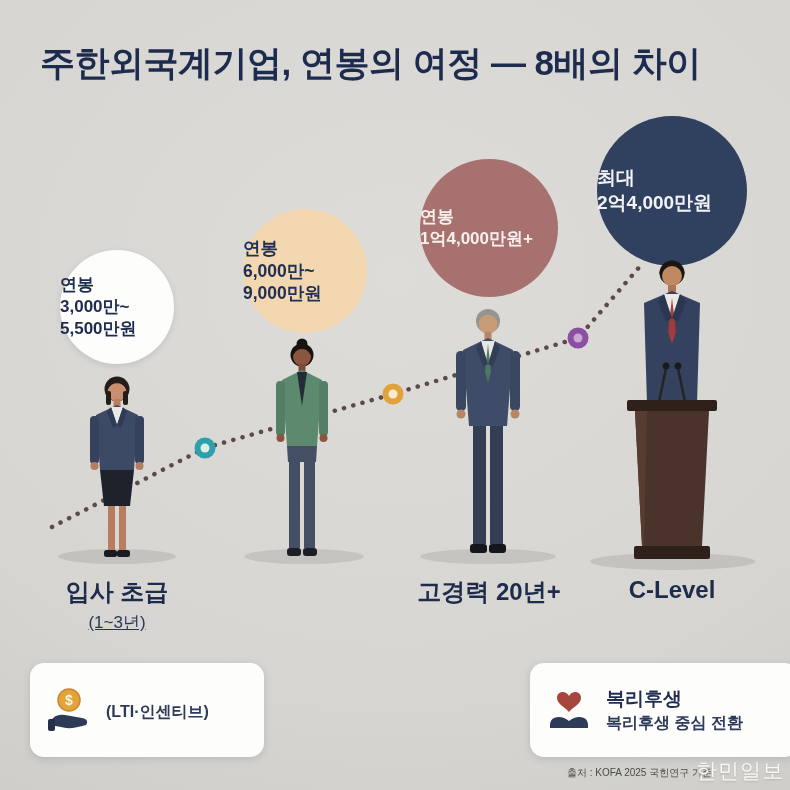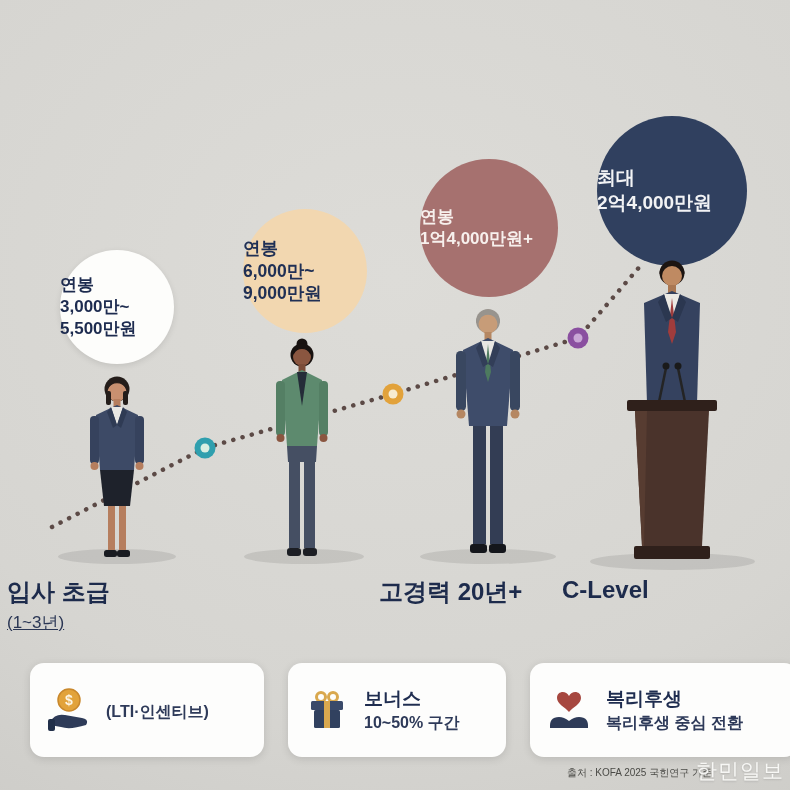--- a/index.html
+++ b/index.html
@@ -22,21 +22,21 @@
   .figure { position:absolute; z-index:2; }
   .bubble {
     position:absolute; border-radius:50%; z-index:2;
     display:flex; flex-direction:column; align-items:flex-start; justify-content:center;
     text-align:center; font-weight:700; line-height:1.3; white-space:nowrap;
   }
   .b1 { left:60px;  top:250px; width:114px; height:114px; background:#fdfdfb; color:#1d2b4f; font-size:17px;   box-shadow:0 2px 6px rgba(0,0,0,0.10); }
   .b2 { left:243px; top:209px; width:124px; height:124px; background:#f2d7b0; color:#203055; font-size:17.5px; }
   .b3 { left:420px; top:159px; width:138px; height:138px; background:#a6716f; color:#f7f0ed; font-size:17px;   }
   .b4 { left:597px; top:116px; width:150px; height:150px; background:#30405f; color:#f2f3f5; font-size:19px;   }
-  .stage-label { position:absolute; width:220px; text-align:left; z-index:2; color:#1d2b4c; }
+  .stage-label { position:absolute; width:220px; text-align:center; z-index:2; color:#1d2b4c; }
   .stage-label .main { font-size:24px; font-weight:800; }
   .stage-label .sub  { font-size:17px; font-weight:500; margin-top:3px; color:#2a3654;text-decoration:underline; }
   .l1{left:7px;   top:576px;} .l2{left:195px; top:576px;}
   .l3{left:379px; top:576px;} .l4{left:562px; top:576px;}
   .card {
     position:absolute; top:663px; height:94px; background:#fdfdfc; border-radius:14px;
     box-shadow:0 2px 8px rgba(0,0,0,0.12); display:flex; align-items:center; gap:13px;
     padding:0 15px; z-index:3;
   }
   .c1{left:30px;  width:234px;}
@@ -52,20 +52,21 @@
     position:absolute; right:6px; bottom:5px; font-size:21px; font-weight:400;
     color:rgba(252,252,250,0.92); letter-spacing:1px; z-index:4;
     text-shadow:0 1px 2px rgba(0,0,0,0.15);
   }
 </style>
 </head>
 <body>
 
 <div class="canvas">
 
+  <h1 class="title">주한외국계기업, 연봉의 여정 — 8배의 차이</h1>
 
   <div class="shadow" style="left:58px;  top:549px; width:118px;"></div>
   <div class="shadow" style="left:244px; top:549px; width:120px;"></div>
   <div class="shadow" style="left:420px; top:549px; width:136px;"></div>
   <div class="shadow" style="left:590px; top:553px; width:165px; height:17px;"></div>
 
   <svg class="trend" viewBox="0 0 790 790" aria-hidden="true">
     <polyline points="52,527 205,448 393,394 578,338 642,264" fill="none" stroke="#5c4a46" stroke-width="4.5" stroke-linecap="round" stroke-dasharray="0.1 9.5"></polyline>
     <g>
       <circle cx="205" cy="448" r="10.5" fill="#2f9fae"></circle>
@@ -207,35 +208,20 @@
         <text x="24" y="19" text-anchor="middle" font-size="14" font-weight="bold" fill="#fdf6e6" font-family="Liberation Sans, sans-serif">$</text>
         <path d="M5,36 q5,-9 15,-7 l17,3 q6,1 5,5 l-1,2 q-16,5 -25,2 l-11,-2 z" fill="#2e3b58"></path>
         <rect x="3" y="33" width="7" height="12" rx="2" fill="#22304a"></rect>
       </svg>
     </span>
     <span class="card-text">
       <span class="card-sub">(LTI·인센티브)</span>
     </span>
   </div>
 
-  <div class="card c2">
-    <span class="card-icon">
-      <svg viewBox="0 0 48 48" width="48" height="48" aria-hidden="true">
-        <circle cx="18" cy="11" r="4.5" fill="none" stroke="#d9a84e" stroke-width="3"></circle>
-        <circle cx="30" cy="11" r="4.5" fill="none" stroke="#d9a84e" stroke-width="3"></circle>
-        <rect x="8" y="15" width="32" height="9" rx="1.5" fill="#3a4a6a"></rect>
-        <rect x="11" y="24" width="26" height="18" rx="1.5" fill="#31415f"></rect>
-        <rect x="21" y="15" width="6" height="27" fill="#d9a84e"></rect>
-      </svg>
-    </span>
-    <span class="card-text">
-      <span class="card-title">보너스</span>
-      <span class="card-sub">10~50% 구간</span>
-    </span>
-  </div>
 
   <div class="card c3">
     <span class="card-icon">
       <svg viewBox="0 0 48 48" width="48" height="48" aria-hidden="true">
         <path d="M24,10 c-3,-6 -12,-5 -12,2 c0,6 8,9 12,14 c4,-5 12,-8 12,-14 c0,-7 -9,-8 -12,-2 z" fill="#a6473f"></path>
         <path d="M5,42 q-1,-11 9,-11 q5,0 10,4 l0,7 z" fill="#2e3b58"></path>
         <path d="M43,42 q1,-11 -9,-11 q-5,0 -10,4 l0,7 z" fill="#2e3b58"></path>
       </svg>
     </span>
     <span class="card-text">

